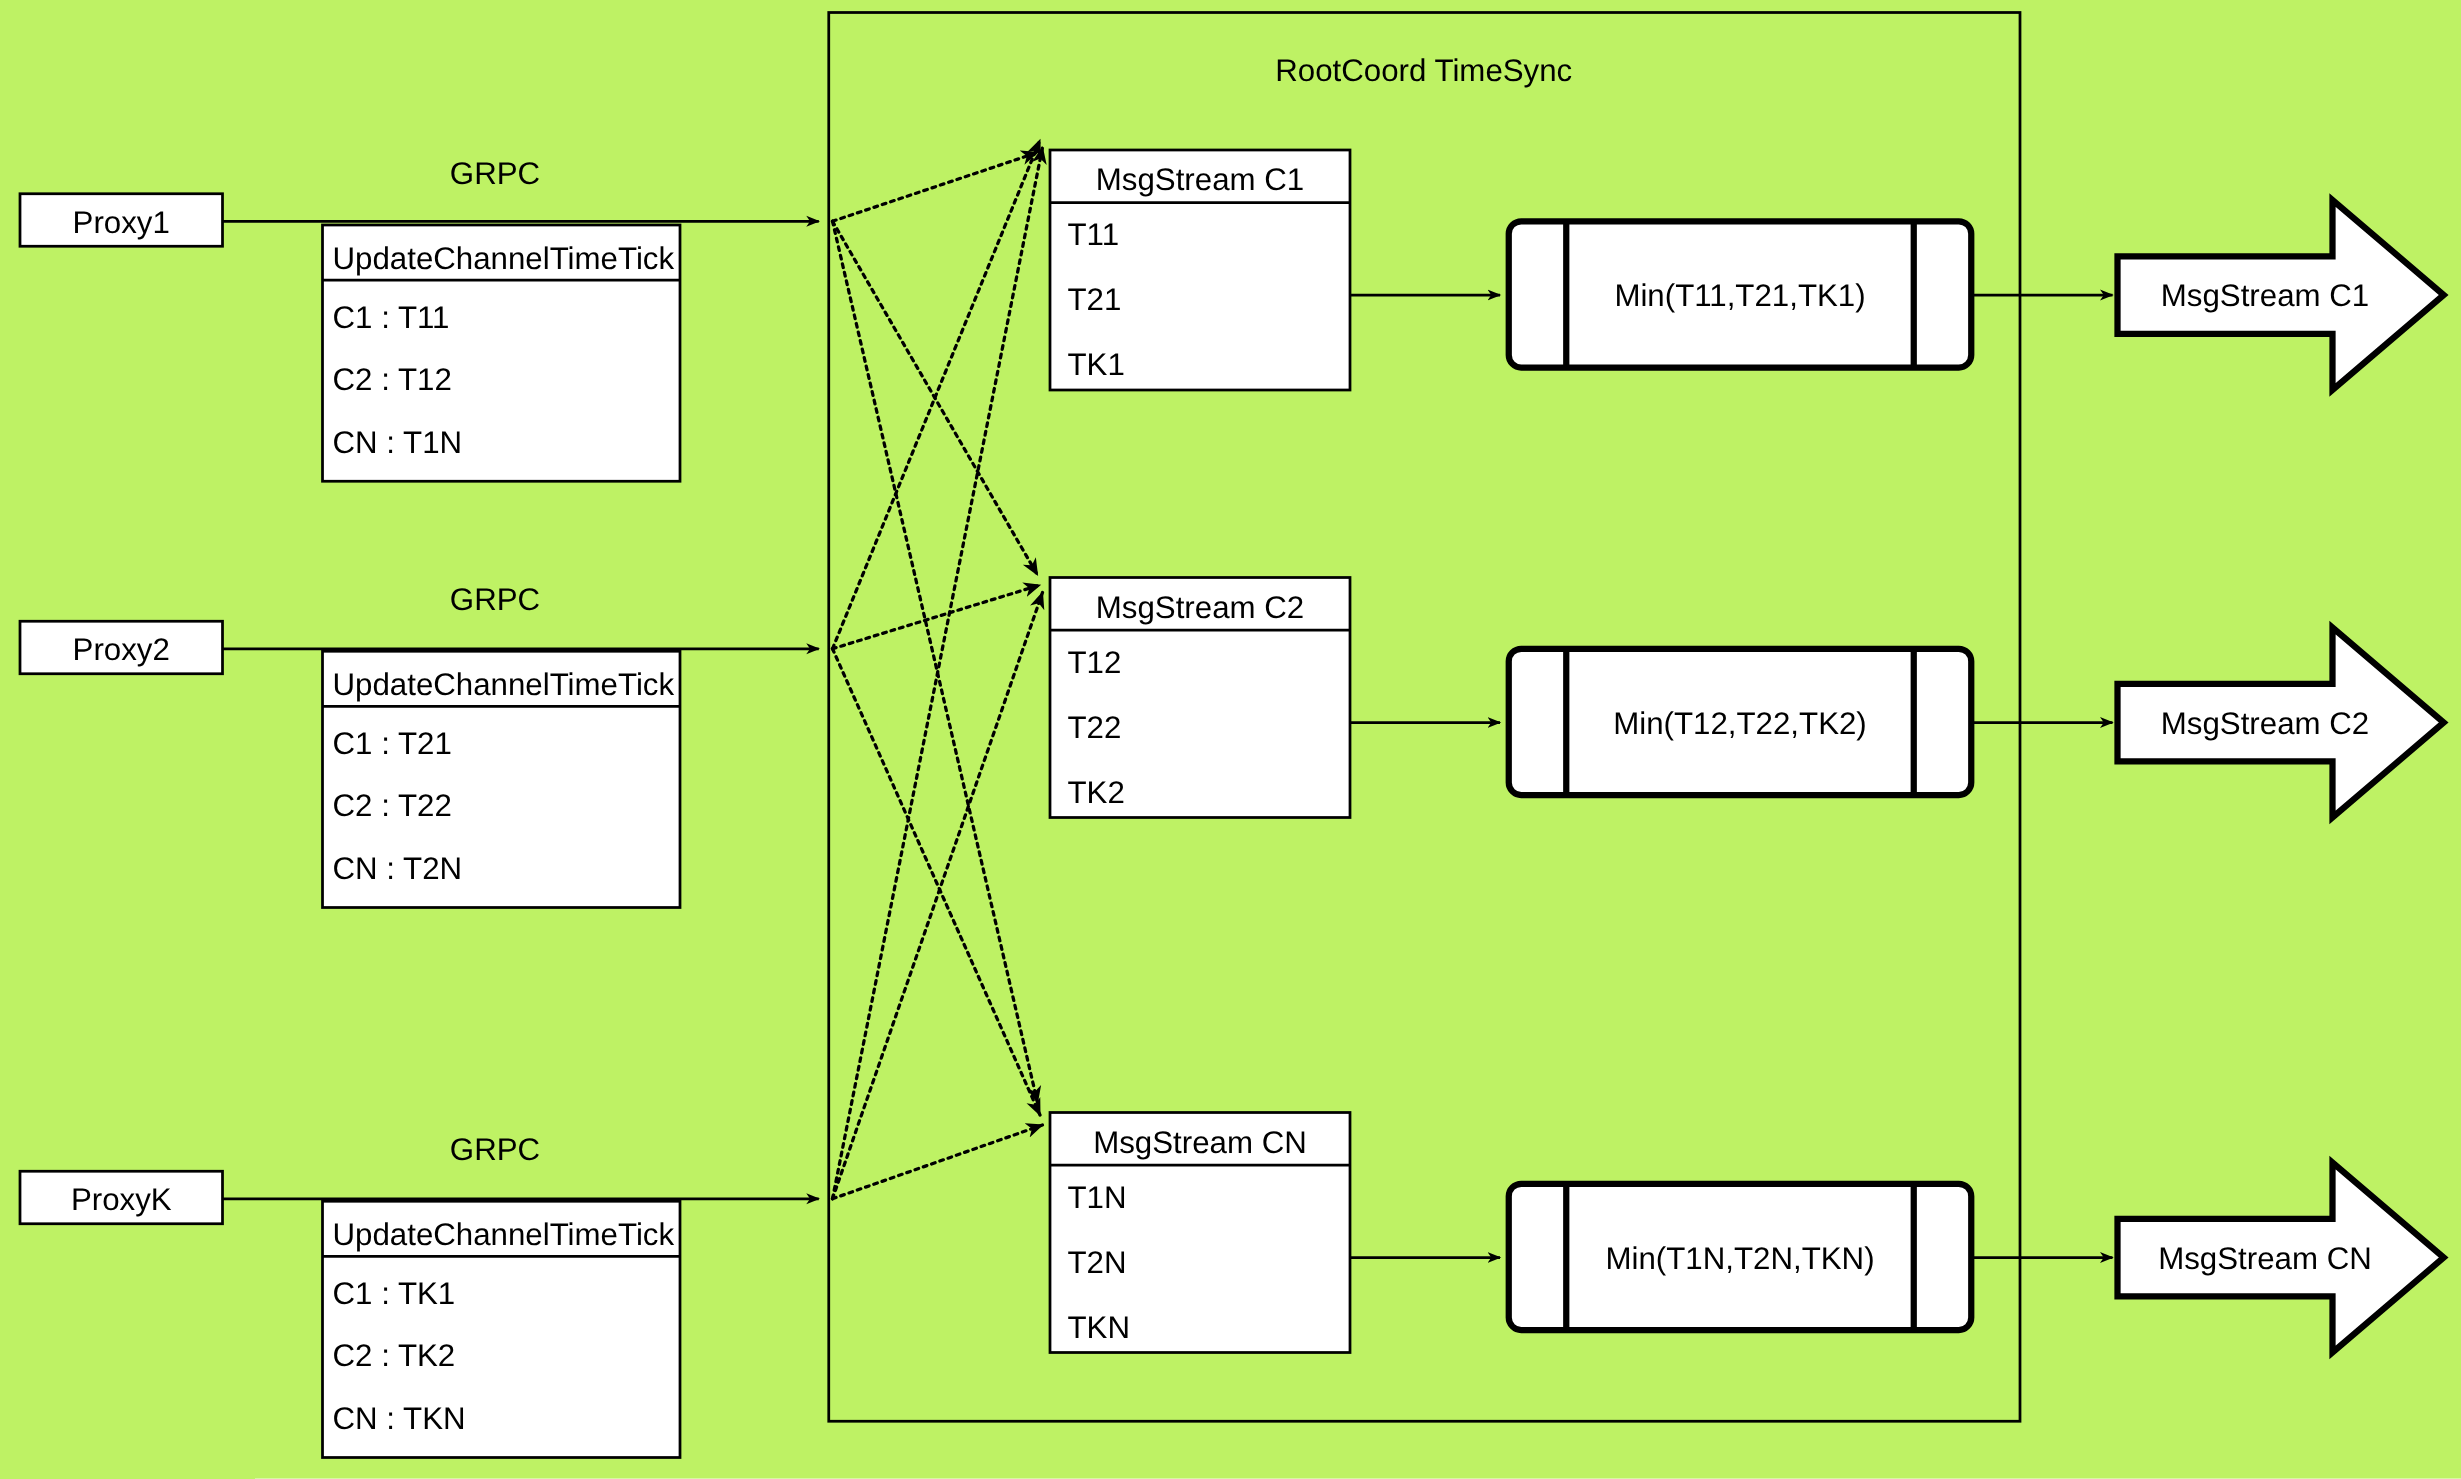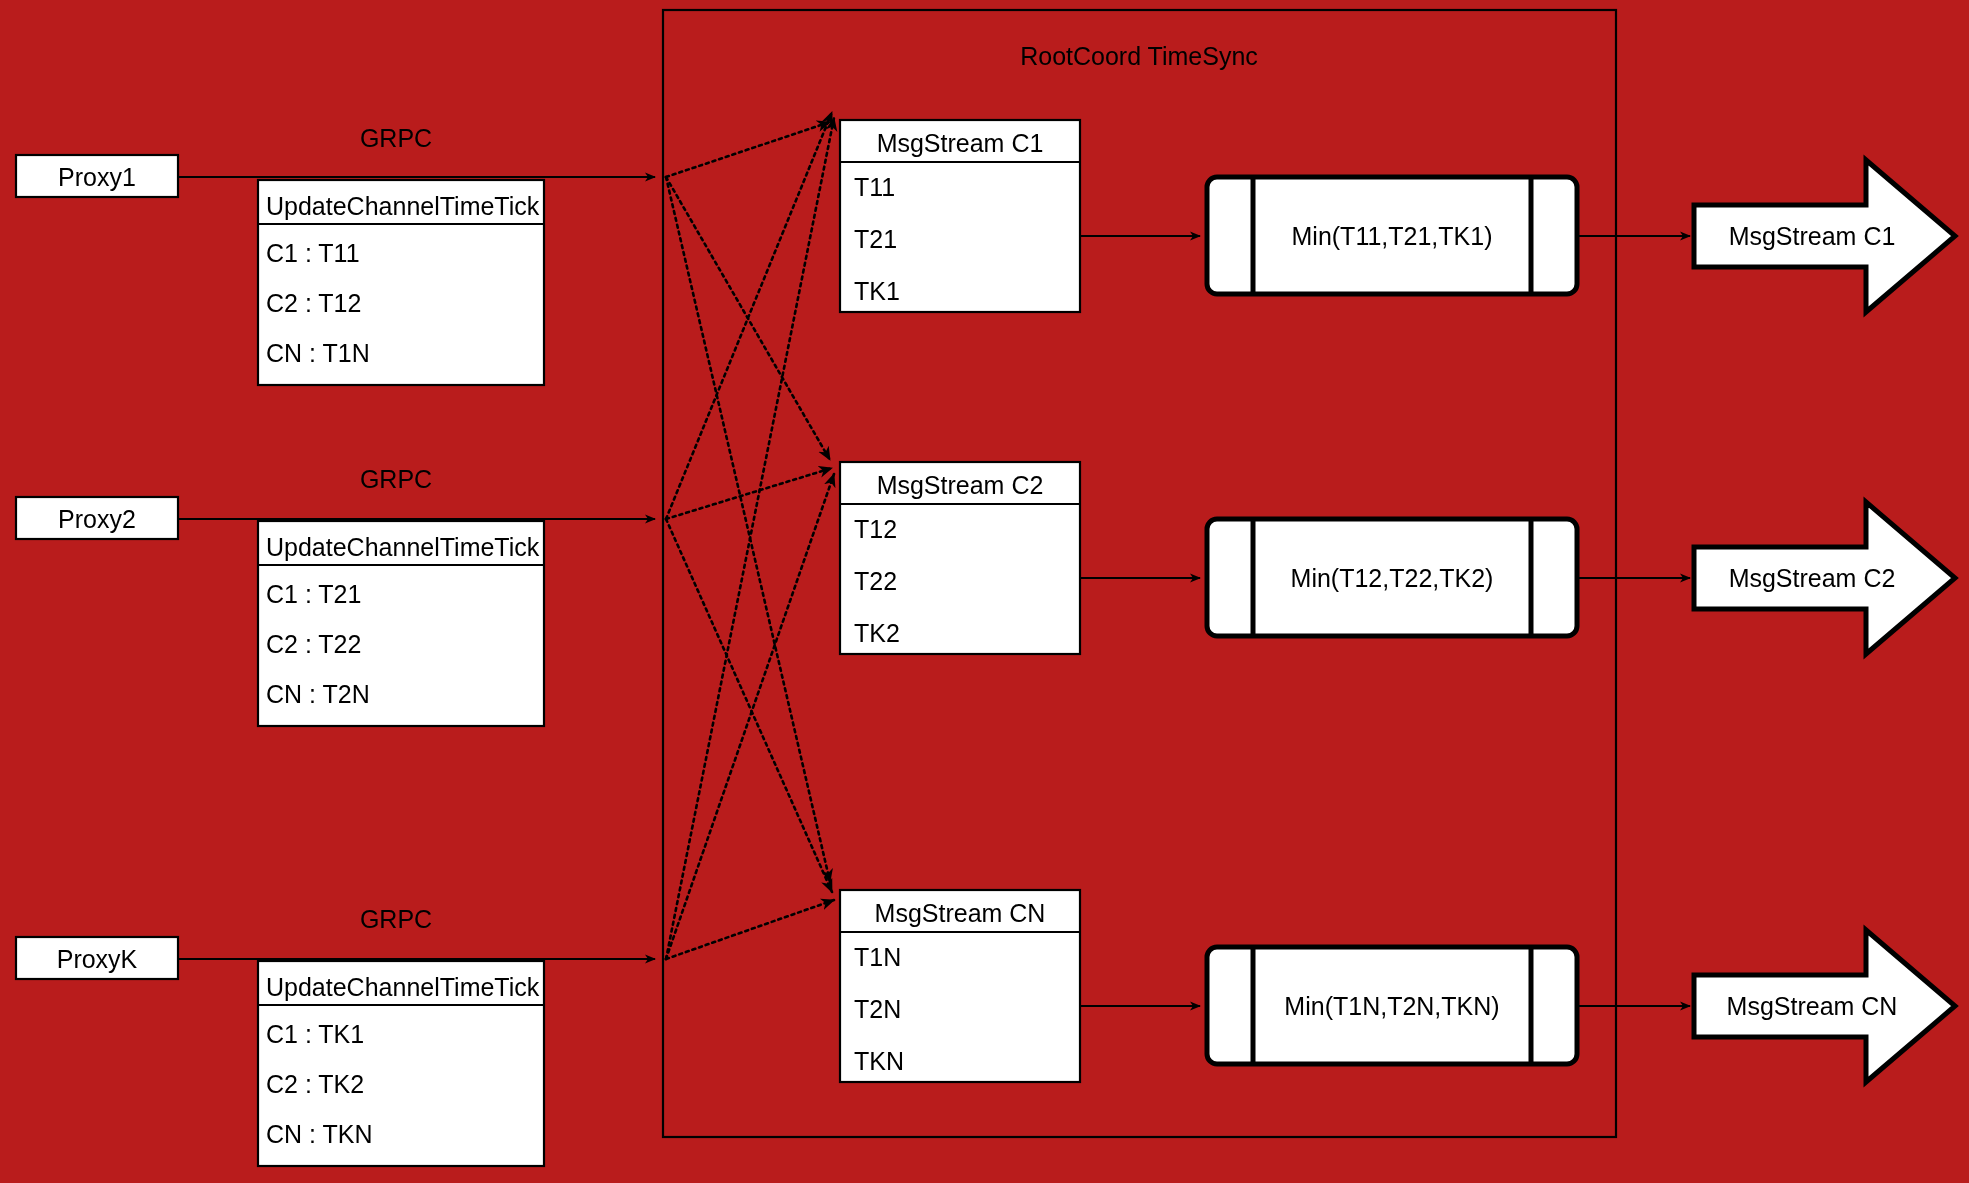--- a/index.html
+++ b/index.html
@@ -4,21 +4,21 @@
 <style>
   html, body {
     margin: 0;
     padding: 0;
     background: #ffffff;
   }
   #root {
     position: relative;
     width: 1969px;
     height: 1183px;
-    background: #b91c1c;
+    background: #bef264;
     font-family: "Liberation Sans", sans-serif;
   }
   svg.diagram {
     position: absolute;
     top: 0;
     left: 0;
     width: 1969px;
     height: 1183px;
     display: block;
   }

